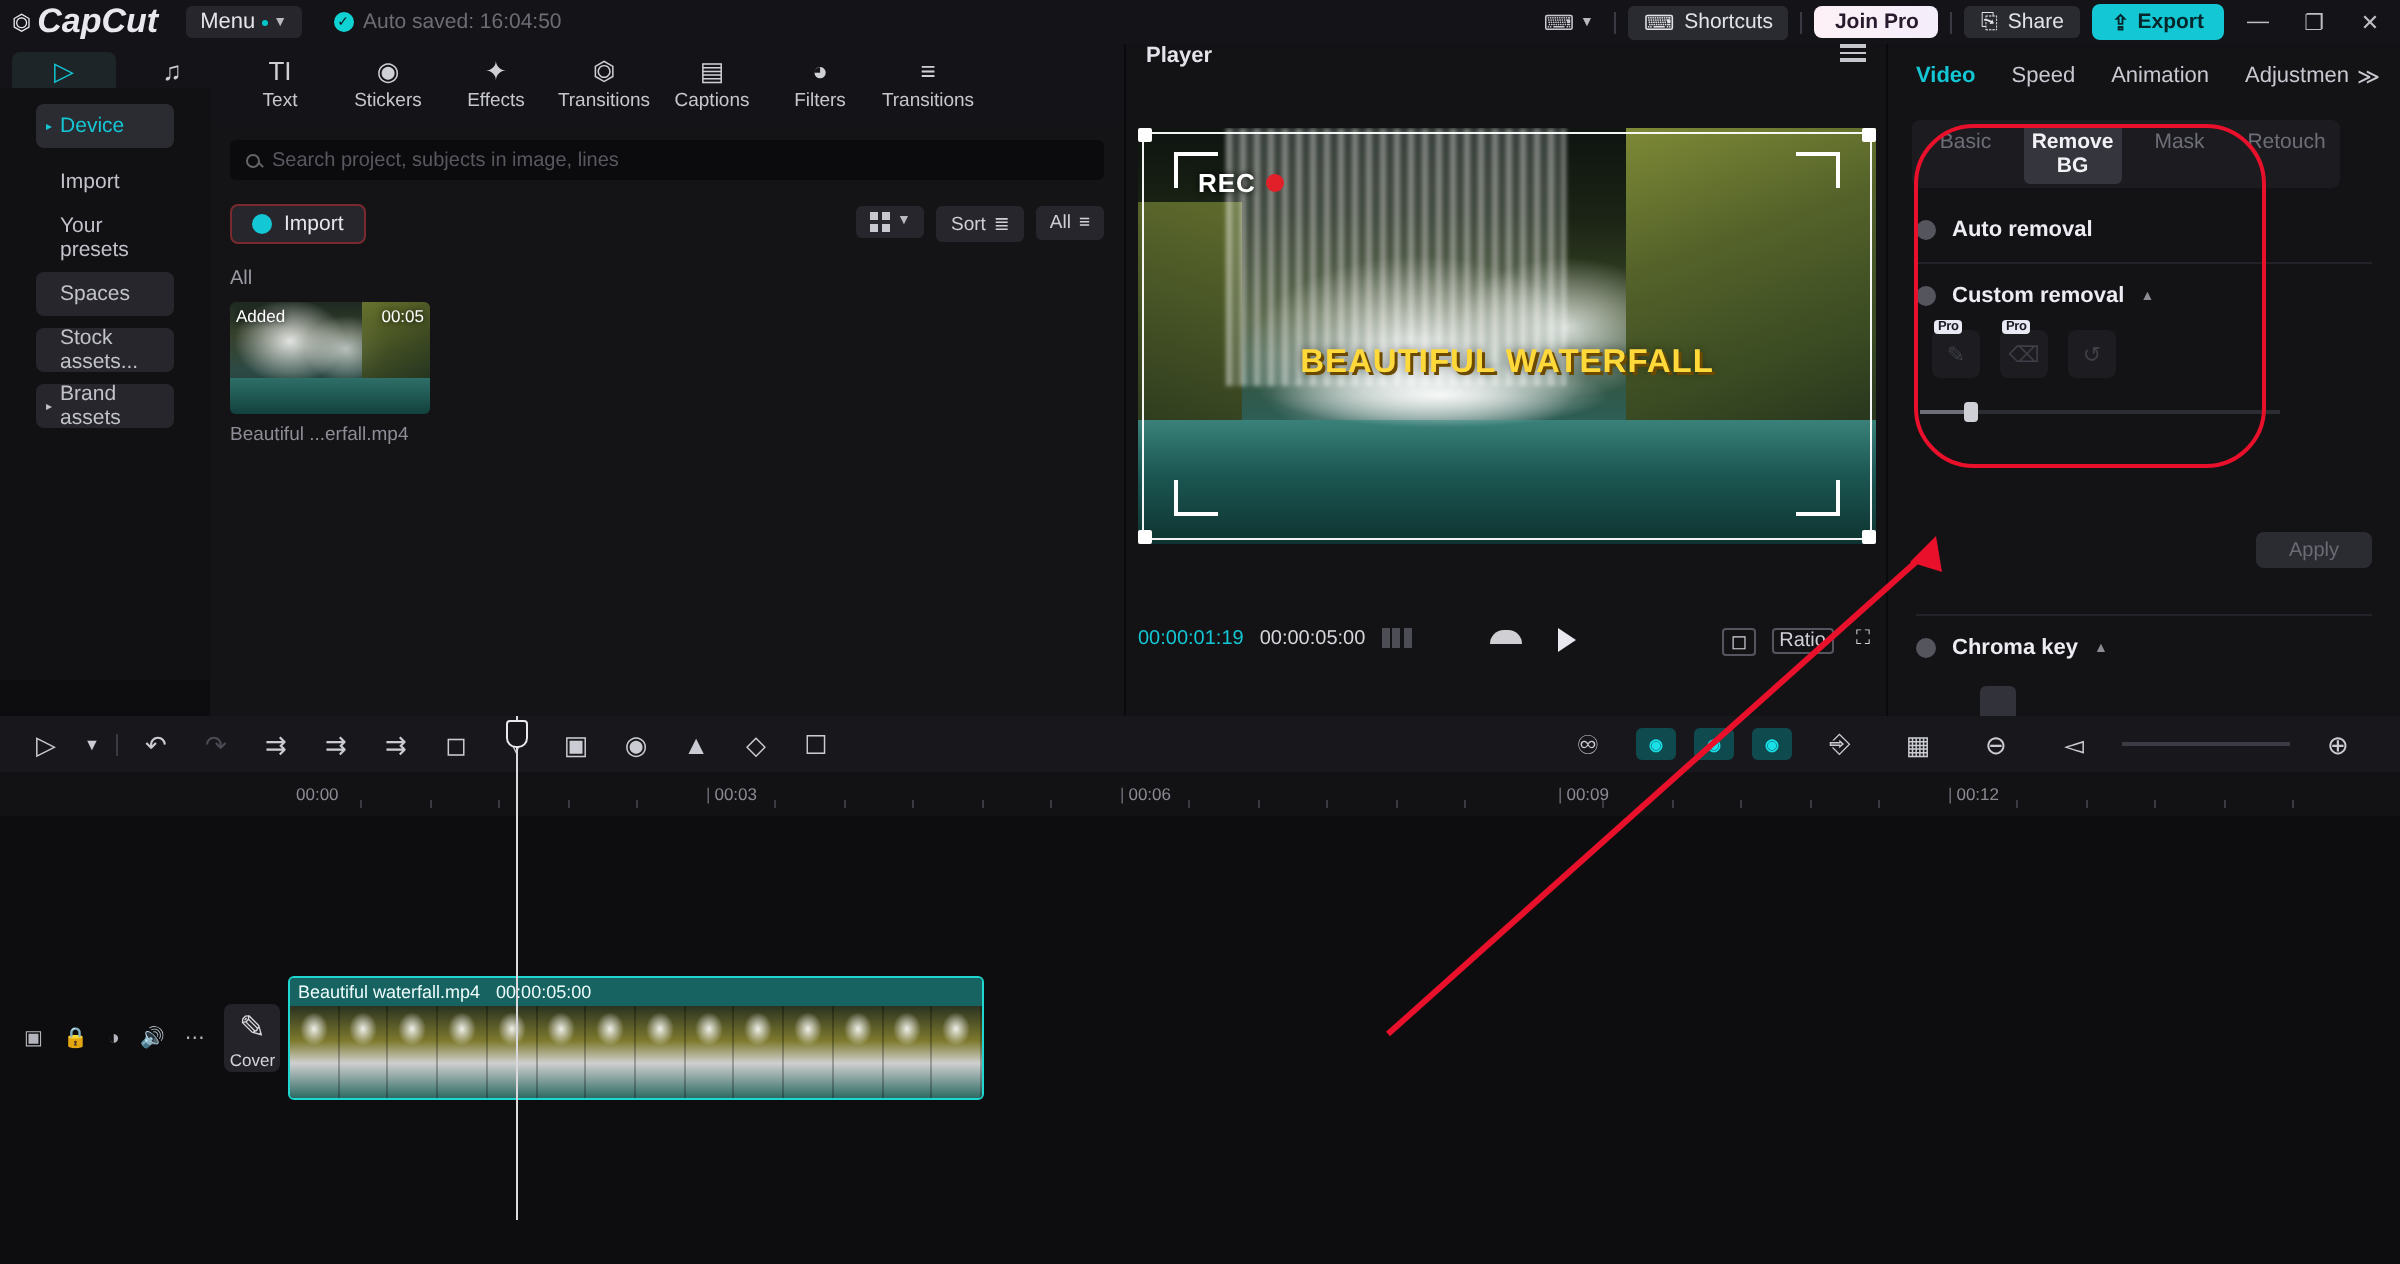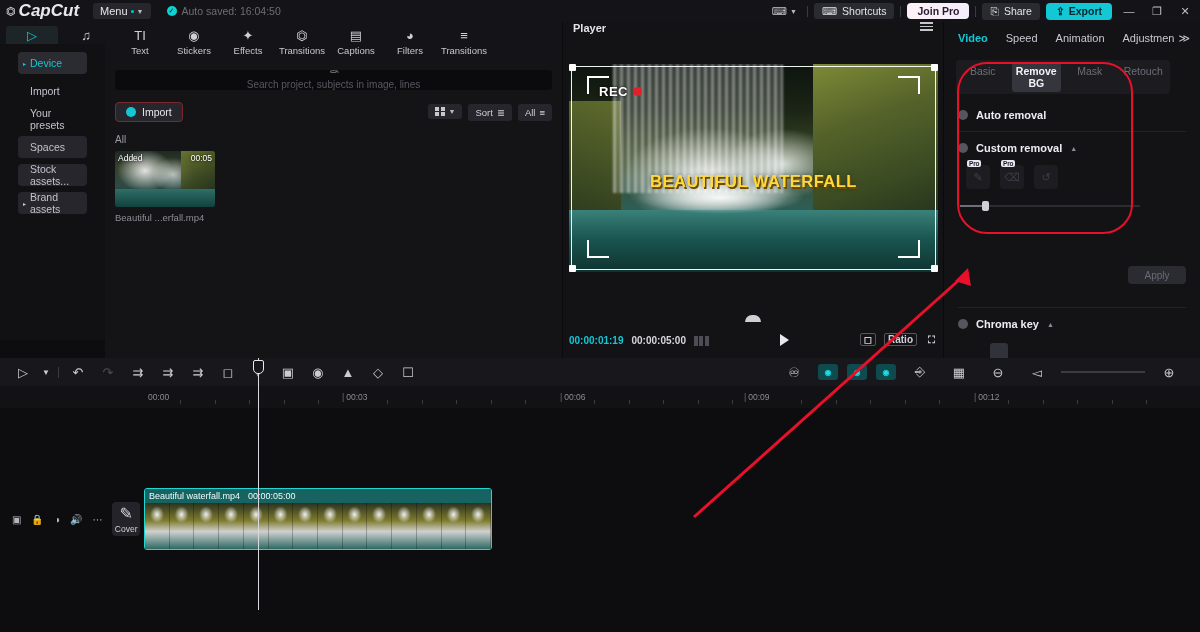--- a/index.html
+++ b/index.html
@@ -87,21 +87,21 @@
   .side-item .caret { font-size: 6px; margin-right: 4px; margin-left: -7px; color: inherit; }
 
   
   .media {
     position: absolute; top: 62px; left: 105px; width: 457px; height: 296px;
     background: #141417; padding: 8px 10px;
   }
   .search {
     height: 20px; background: #0b0b0d; border-radius: 3px;
     display: flex; align-items: center; gap: 6px; padding: 0 8px;
-    font-size: 10px; color: #585861; flex-direction: column;
+    font-size: 10px; color: #585861;
   }
   .mag { width: 7px; height: 7px; border: 1px solid #666; border-radius: 50%; position: relative; }
   .mag::after { content:''; position:absolute; width:3px; height:1px; background:#666; transform: rotate(45deg); right:-3px; bottom:0; }
   .mrow { display: flex; align-items: center; margin-top: 12px; }
   .import-chip {
     display: flex; align-items: center; gap: 6px; background: #26262c;
     border-radius: 4px; padding: 3px 10px; font-size: 10.5px; color: #e6e6ec;
     border: 1px solid #7a2a2f;
   }
   .imp-dot { width: 10px; height: 10px; border-radius: 50%; background: #13c7d4; }
@@ -178,22 +178,22 @@
   .vid-title {
     position:absolute; left:0; right:0; top: 52%; text-align:center;
     font-size: 16.5px; font-weight: 800; letter-spacing: .5px;
     color: #ffd93a; text-shadow: 1.5px 1.5px 0 #6b4a00, 0 0 5px rgba(0,0,0,.55);
   }
   .sel-box { position:absolute; left:2px; top:2px; right:2px; bottom:2px; border:1px solid rgba(255,255,255,.95); }
   .sel-h { position:absolute; width:7px; height:7px; background:#fff; border-radius: 1px; }
   .handle-nub { position: absolute; left: 50%; transform: translateX(-50%); bottom: 36px;
     width: 16px; height: 7px; background: #cfcfd4; border-radius: 8px 8px 0 0; }
   .pbar {
-    position: absolute; bottom: 12px; left: 6px; width: 369px; height: 20px;
-    display: flex; align-items: flex-end; gap: 8px; font-size: 10px; font-weight: bold;
+    position: absolute; bottom: 24px; left: 6px; width: 369px; height: 20px;
+    display: flex; align-items: flex-start; gap: 8px; font-size: 10px;
   }
   .tc-cur { color: #13c7d4; }
   .tc-tot { color: #d6d6dc; }
   .frames { display:grid; grid-template-columns: repeat(3, 4px); gap:1.5px; }
   .frames i { display:block; width:4px; height:10px; background:#4d4d56; }
   .play-tri {
     margin: 0 auto; width:0; height:0; border-left: 9px solid #e8e8ee;
     border-top: 6px solid transparent; border-bottom: 6px solid transparent;
   }
   .pbtn { font-size: 10px; color:#d0d0d8; border:1px solid #55555f; border-radius:2px; padding: 0 3px; }
@@ -579,23 +579,23 @@
         <span class="tic">▦</span>
         <span class="tic">⊖</span>
         <span class="tic">◅</span>
         <span class="zoom-track"></span>
         <span class="tic">⊕</span>
       </div>
     </div>
 
     <div class="ruler">
       <span class="rtick first" style="left:146px">00:00</span>
-      <span class="rtick" style="left:342px">00:03</span>
+      <span class="rtick" style="left:353px">00:03</span>
       <span class="rtick" style="left:560px">00:06</span>
-      <span class="rtick" style="left:744px">00:09</span>
+      <span class="rtick" style="left:779px">00:09</span>
       <span class="rtick" style="left:974px">00:12</span>
       <span class="rminor" style="left:180px"></span>
         <span class="rminor" style="left:215px"></span>
       <span class="rminor" style="left:249px"></span>
         <span class="rminor" style="left:284px"></span>
       <span class="rminor" style="left:318px"></span>
         <span class="rminor" style="left:387px"></span>
       <span class="rminor" style="left:422px"></span>
         <span class="rminor" style="left:456px"></span>
       <span class="rminor" style="left:491px"></span>

